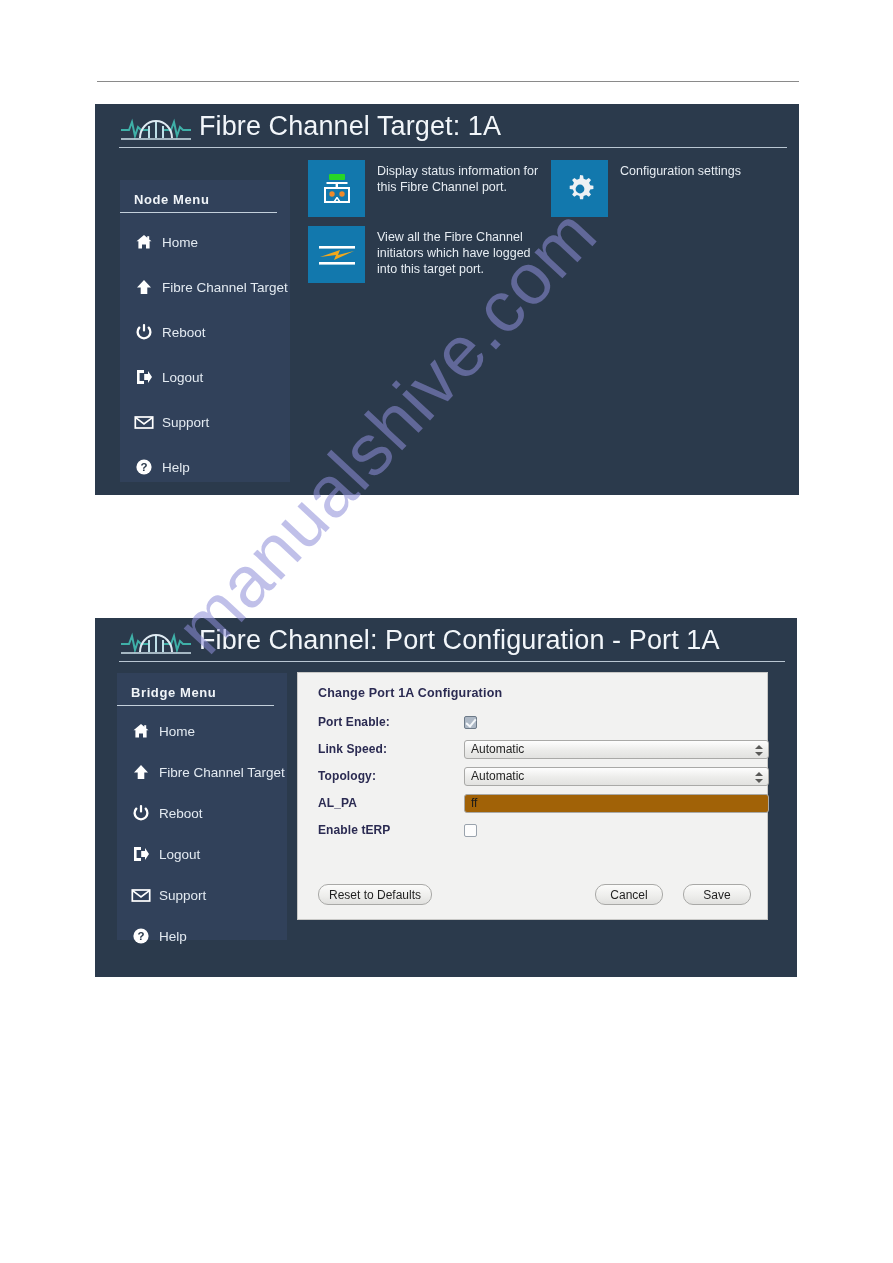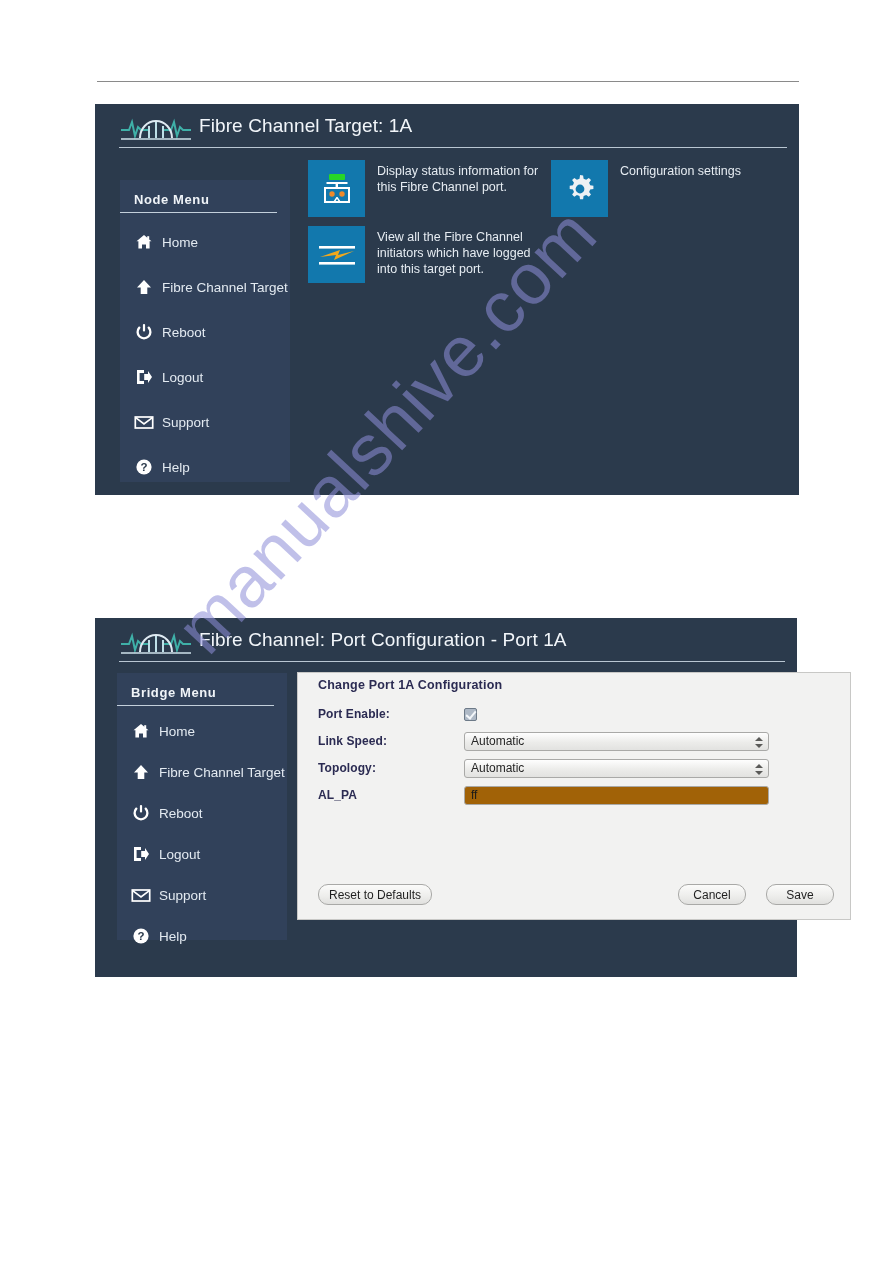--- a/index.html
+++ b/index.html
@@ -76,21 +76,21 @@
     height: 1px;
     background: #b9c6d2;
   }
   .logo {
     width: 74px;
     height: 34px;
     flex: 0 0 74px;
     position: relative;
   }
   .panel-title {
-    font-size: 19px;
+    font-size: 27px;
     font-weight: 400;
     color: #f2f6fa;
     letter-spacing: .1px;
     margin-left: 6px;
     white-space: nowrap;
   }
 
   
   .side-menu {
     position: absolute;
@@ -173,26 +173,26 @@
     max-width: 175px;
     padding-top: 3px;
   }
   .tile-row.r3 .tile-text { max-width: 200px; }
 
   
   .form-card {
     position: absolute;
     left: 202px;
     top: 54px;
-    width: 554px;
+    width: 471px;
     height: 248px;
     background: #f2f2f1;
     border: 1px solid #c8c8c6;
     box-sizing: border-box;
-    padding: 4px 12px 10px 12px;
+    padding: 12px 12px 10px 12px;
     color: #2a2a3a;
   }
   .form-title {
     font-size: 12.5px;
     font-weight: bold;
     color: #2b2b52;
     letter-spacing: .2px;
     margin: 1px 0 9px 8px;
   }
   .form-rows { margin-left: 8px; }
@@ -562,20 +562,26 @@
 
       <div class="form-row">
         <div class="form-label">AL_PA</div>
         <div class="ctrl">
           <div class="text-box">
             <span>ff</span>
           </div>
         </div>
       </div>
 
+      <div class="form-row">
+        <div class="form-label">Enable tERP</div>
+        <div class="ctrl">
+          <span class="chk"></span>
+        </div>
+      </div>
 
     </div>
 
     <div class="btn-row">
       <div class="btn btn-reset">Reset to Defaults</div>
       <div class="btn spacer"></div>
       <div class="btn btn-cancel">Cancel</div>
       <div class="btn btn-save">Save</div>
     </div>
   </div>

